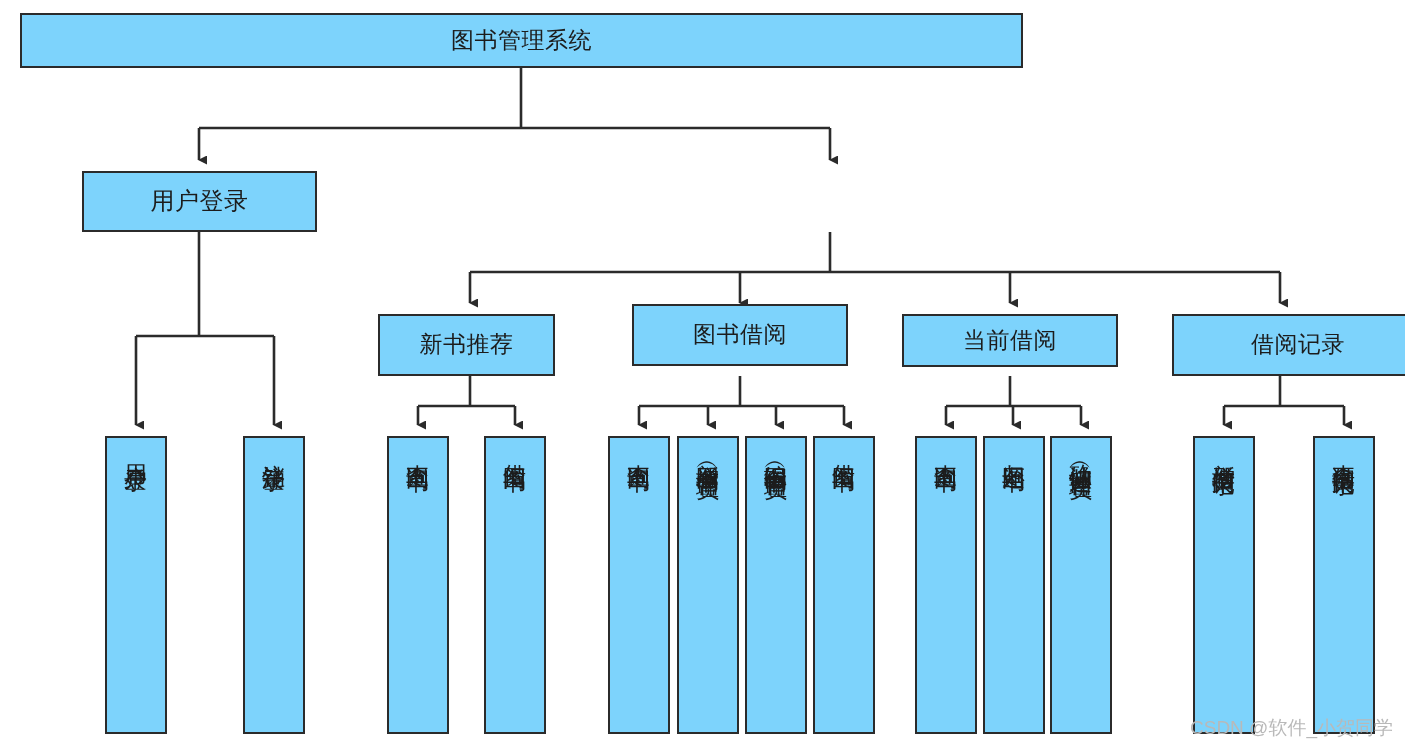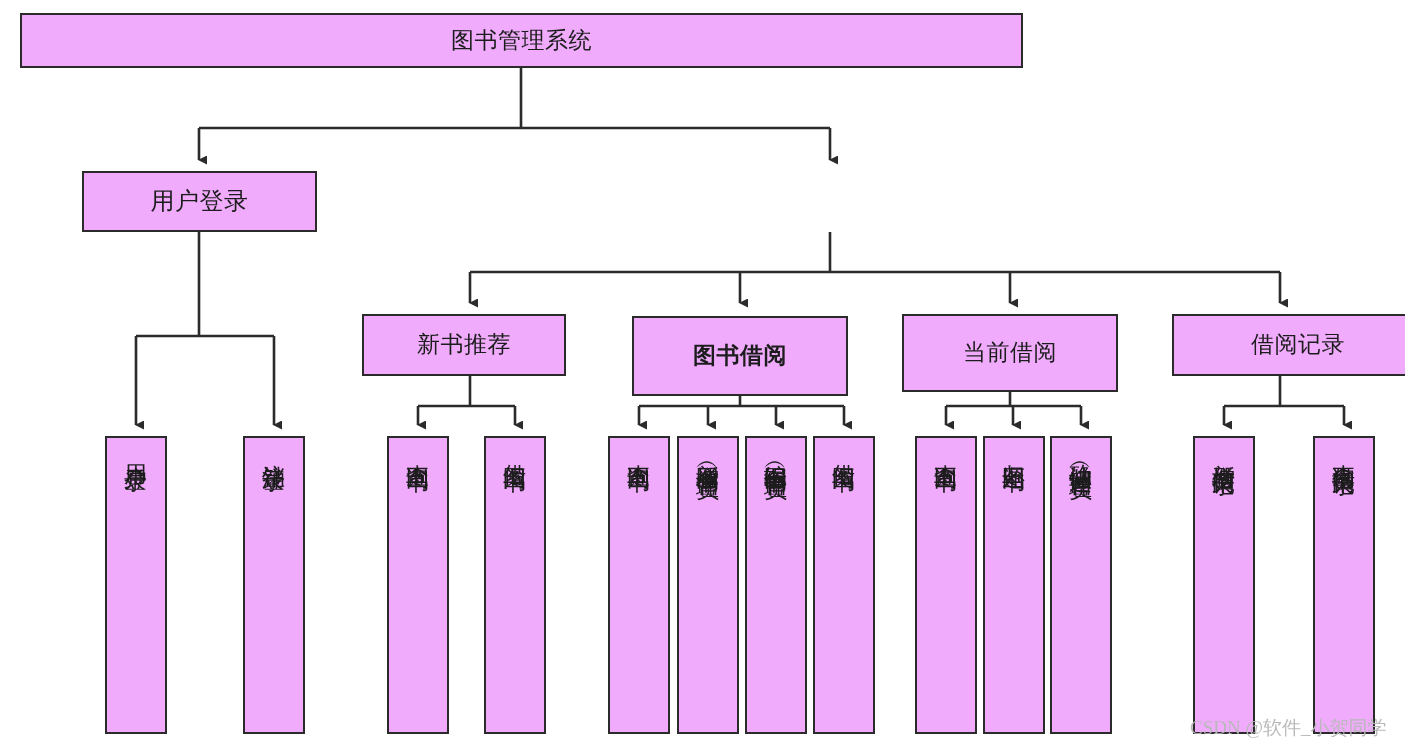--- a/index.html
+++ b/index.html
@@ -20,21 +20,21 @@
     left: 0;
     top: 0;
     width: 1405px;
     height: 747px;
     pointer-events: none;
   }
   .node {
     position: absolute;
     box-sizing: border-box;
     border: 2px solid #2b2b2b;
-    background: #f0abfc;
+    background: #7dd3fc;
     display: flex;
     align-items: center;
     justify-content: center;
     color: #1c1c1c;
     z-index: 2;
   }
   .node .label {
     display: block;
     text-align: center;
     line-height: 1.12;
@@ -57,21 +57,21 @@
     letter-spacing: 2px;
   }
   #watermark {
     position: absolute;
     left: 1190px;
     top: 715px;
     font-size: 19px;
     color: #b9b9b9;
     white-space: nowrap;
     z-index: 5;
-    font-family: Liberation Serif, serif;
+    font-family: Liberation Sans, sans-serif;
   }
 </style>
 </head>
 <body>
 
 <div id="stage">
 
   <svg id="edges" viewBox="0 0 1405 747" xmlns="http://www.w3.org/2000/svg">
     <defs>
       <marker id="arrow" markerWidth="9" markerHeight="9" refX="4.5" refY="8" orient="auto" markerUnits="userSpaceOnUse">
@@ -123,27 +123,27 @@
   </svg>
 
   <div class="node horiz" style="left:20px; top:13px; width:1003px; height:55px;">
     <span class="label">图书管理系统</span>
   </div>
 
   <div class="node horiz lvl1" style="left:82px; top:171px; width:235px; height:61px;">
     <span class="label">用户登录</span>
   </div>
 
-  <div class="node horiz" style="left:362px; top:314px; width:204px; height:62px;">
+  <div class="node horiz" style="left:378px; top:314px; width:177px; height:62px;">
     <span class="label">新书推荐</span>
   </div>
-  <div class="node horiz" style="left:632px; top:316px; width:216px; height:80px;font-weight:bold;">
+  <div class="node horiz" style="left:632px; top:304px; width:216px; height:62px;">
     <span class="label">图书借阅</span>
   </div>
-  <div class="node horiz" style="left:902px; top:314px; width:216px; height:78px;">
+  <div class="node horiz" style="left:902px; top:314px; width:216px; height:53px;">
     <span class="label">当前借阅</span>
   </div>
   <div class="node horiz" style="left:1172px; top:314px; width:252px; height:62px;">
     <span class="label">借阅记录</span>
   </div>
 
   <div class="node vert" style="left:105px; top:436px; width:62px; height:298px;">
     <span class="label">用户登录</span>
   </div>
   <div class="node vert" style="left:243px; top:436px; width:62px; height:298px;">

